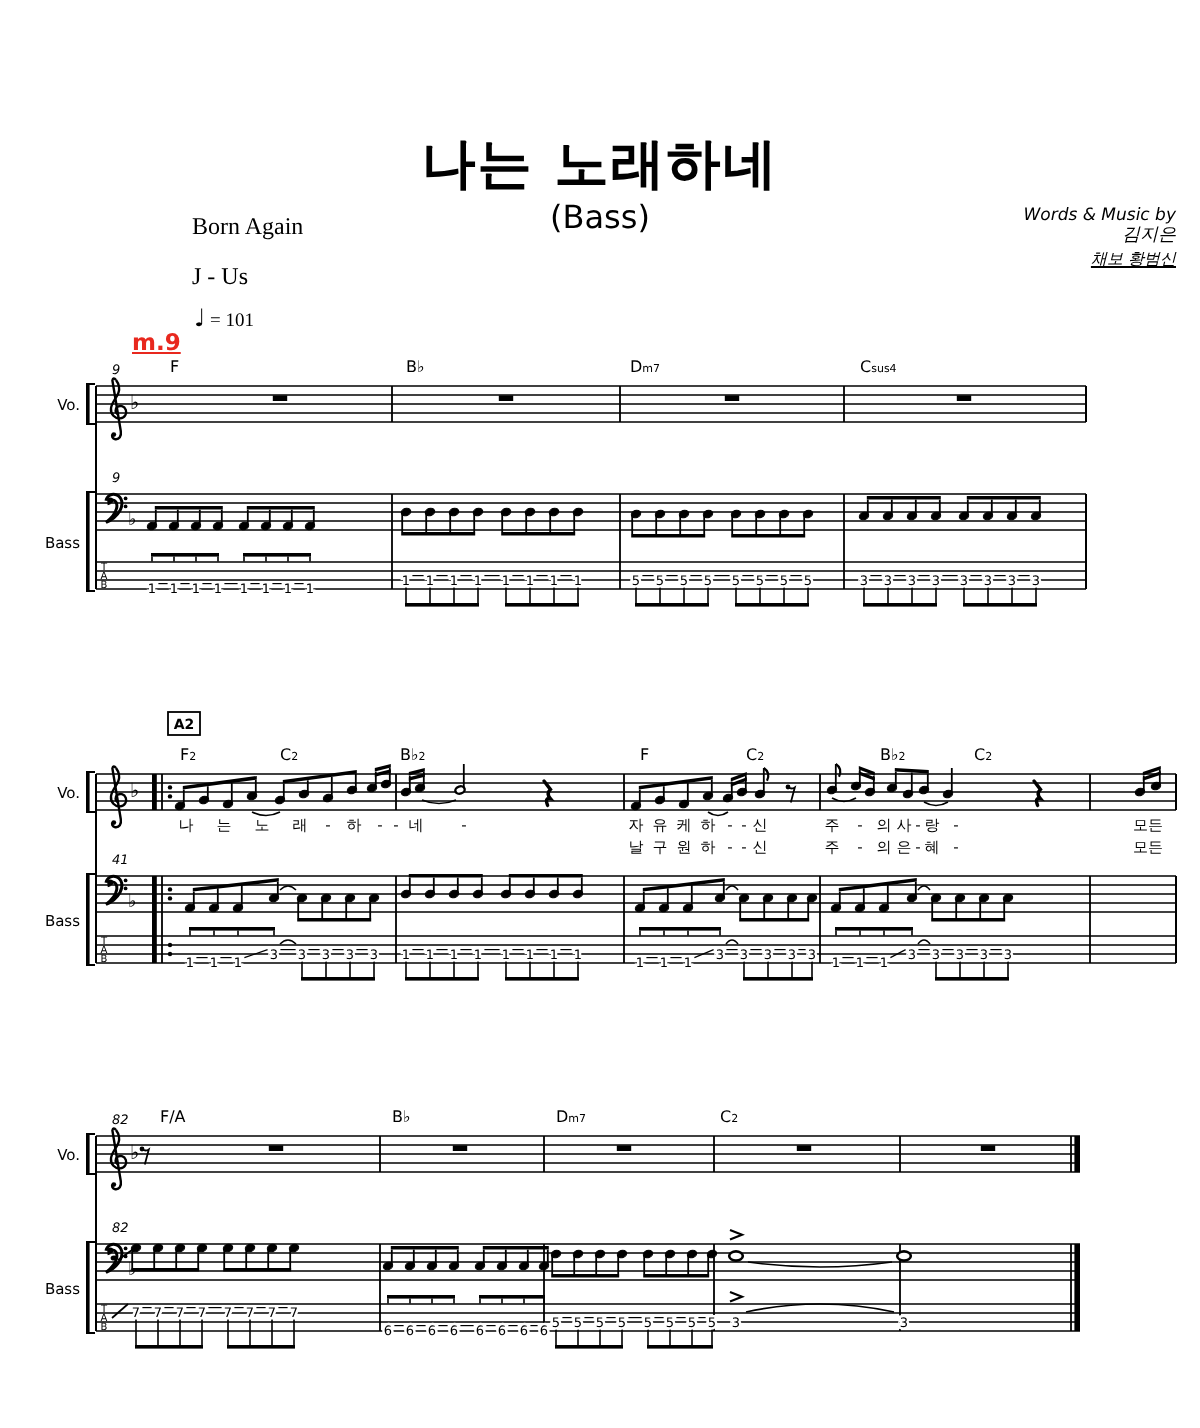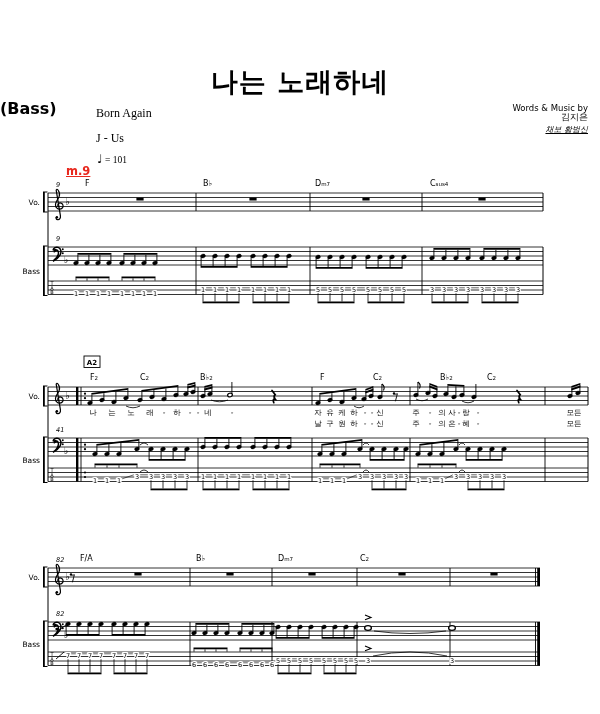--- a/index.html
+++ b/index.html
@@ -1,23 +1,23 @@
 <!DOCTYPE html>
 <html><head>
 <meta charset="utf-8">
 <style>
   html,body{margin:0;padding:0;background:#fff;}
   .page{position:relative;width:600px;height:714px;background:#fff;overflow:hidden;
         font-family:"DejaVu Sans","Liberation Sans",sans-serif;color:#000;}
   .abs{position:absolute;white-space:nowrap;}
   .title{left:0;right:0;top:64px;text-align:center;font-size:27px;font-weight:bold;letter-spacing:1px;}
-  .subtitle{left:0;right:0;top:99px;font-size:16px;font-weight:700;}
+  .subtitle{left:0;right:0;top:99px;text-align:center;font-size:16px;font-weight:400;}
   .lcred{left:62px;font-family:"Liberation Serif","DejaVu Serif",serif;font-size:12px;margin-left:34px;}
   .lc1{top:106px;} .lc2{top:131px;}
-  .rcred{right:12px;text-align:right;font-size:8.5px;}
+  .rcred{right:12px;text-align:right;font-size:8.5px;font-style:italic;}
   .rc1{top:103px;} .rc2{top:111px;font-size:9px;} .rc3{top:124px;font-style:italic;font-size:8px;text-decoration:underline;}
   .tempo{left:97px;top:152px;font-family:"Liberation Serif","DejaVu Serif",serif;font-size:9.5px;text-align:right;}
   .tempo .note{font-family:"DejaVu Sans",sans-serif;font-size:12px;}
   .marker{left:66px;top:164px;font-size:11.5px;font-weight:bold;text-decoration:underline;}
   svg{position:absolute;left:0;top:0;}
   svg text{font-family:"DejaVu Sans","Liberation Sans",sans-serif;}
 </style>
 </head>
 <body>
 

